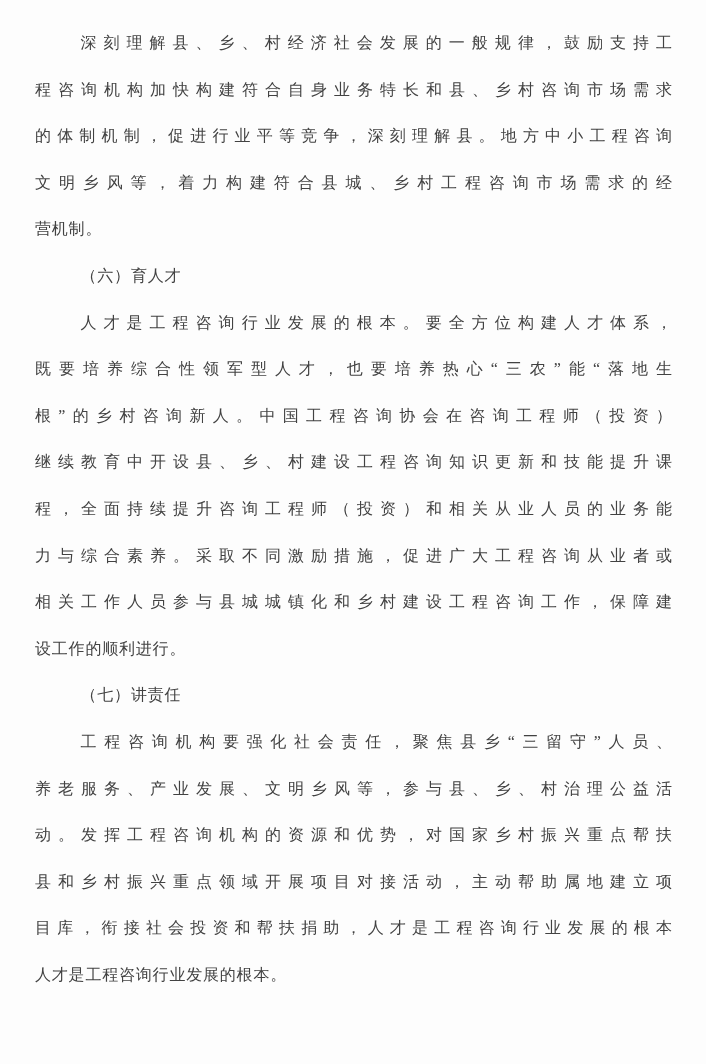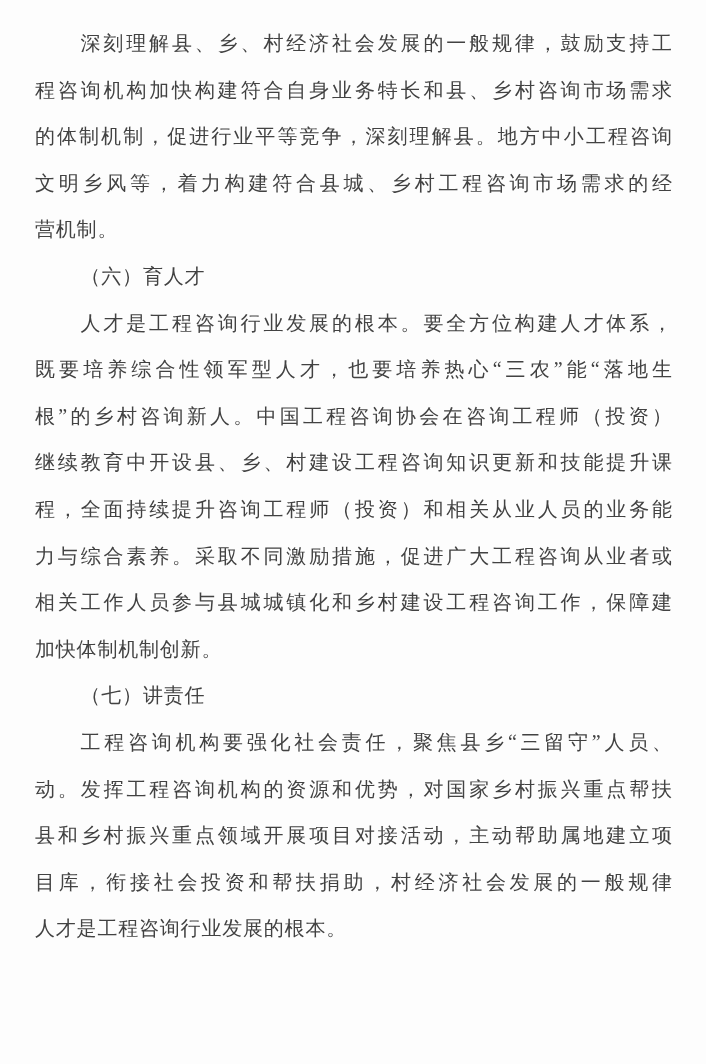--- a/index.html
+++ b/index.html
@@ -12,21 +12,21 @@
     font-family: "Liberation Serif", "DejaVu Serif", serif;
     color: #424242;
     font-weight: 400;
   }
   .content {
     padding: 20px 34px 0 35px;
   }
   .line, .heading {
     height: 46.6px;
     line-height: 46.6px;
-    font-size: 20px;
+    font-size: 16px;
     overflow: hidden;
   }
   .line.j {
     text-align: justify;
     text-align-last: justify;
     -moz-text-align-last: justify;
   }
   .line.last {
     text-align: center;
     text-align-last: left;
@@ -57,27 +57,28 @@
     <div class="heading">（六）育人才</div>
 
     <div class="block">
       <div class="line j indent">人才是工程咨询行业发展的根本。要全方位构建人才体系，</div>
       <div class="line j">既要培养综合性领军型人才，也要培养热心“三农”能“落地生</div>
       <div class="line j">根”的乡村咨询新人。中国工程咨询协会在咨询工程师（投资）</div>
       <div class="line j">继续教育中开设县、乡、村建设工程咨询知识更新和技能提升课</div>
       <div class="line j">程，全面持续提升咨询工程师（投资）和相关从业人员的业务能</div>
       <div class="line j">力与综合素养。采取不同激励措施，促进广大工程咨询从业者或</div>
       <div class="line j">相关工作人员参与县城城镇化和乡村建设工程咨询工作，保障建</div>
-      <div class="line last">加快体制机制创新。</div>
+      <div class="line last">设工作的顺利进行。</div>
     </div>
 
     <div class="heading">（七）讲责任</div>
 
     <div class="block">
       <div class="line j indent">工程咨询机构要强化社会责任，聚焦县乡“三留守”人员、</div>
+      <div class="line j">养老服务、产业发展、文明乡风等，参与县、乡、村治理公益活</div>
       <div class="line j">动。发挥工程咨询机构的资源和优势，对国家乡村振兴重点帮扶</div>
       <div class="line j">县和乡村振兴重点领域开展项目对接活动，主动帮助属地建立项</div>
-      <div class="line j">目库，衔接社会投资和帮扶捐助，村经济社会发展的一般规律</div>
+      <div class="line j">目库，衔接社会投资和帮扶捐助，人才是工程咨询行业发展的根本</div>
       <div class="line last">人才是工程咨询行业发展的根本。</div>
     </div>
 
   </div>
 </div>
 
 </body></html>

